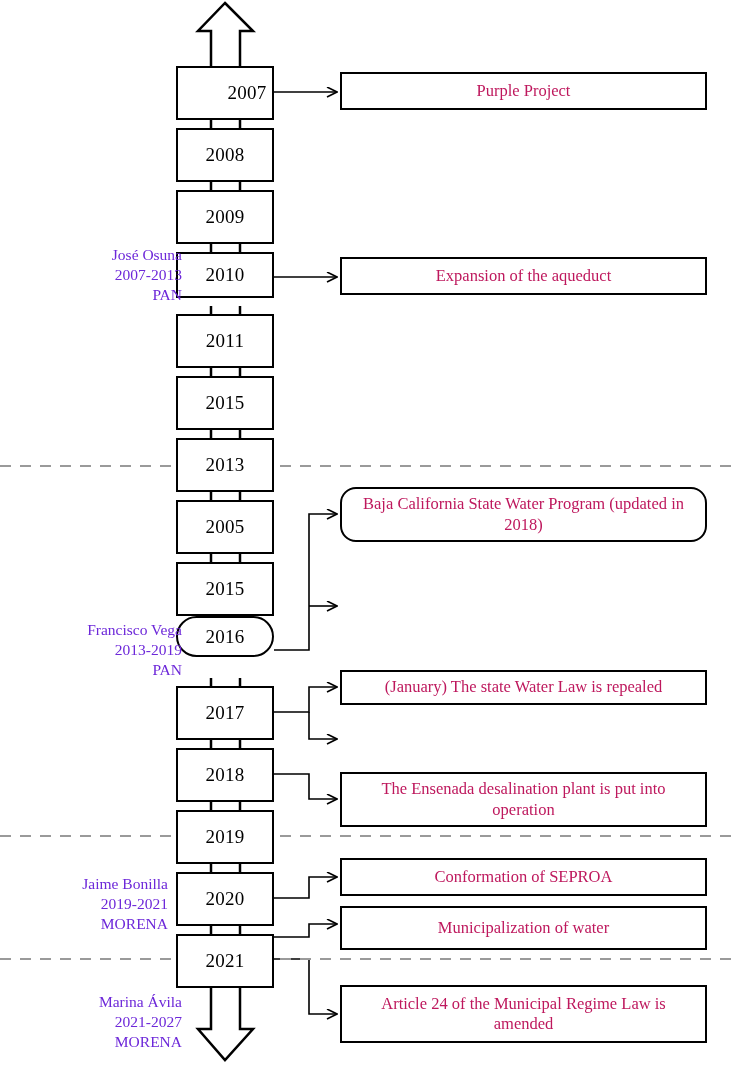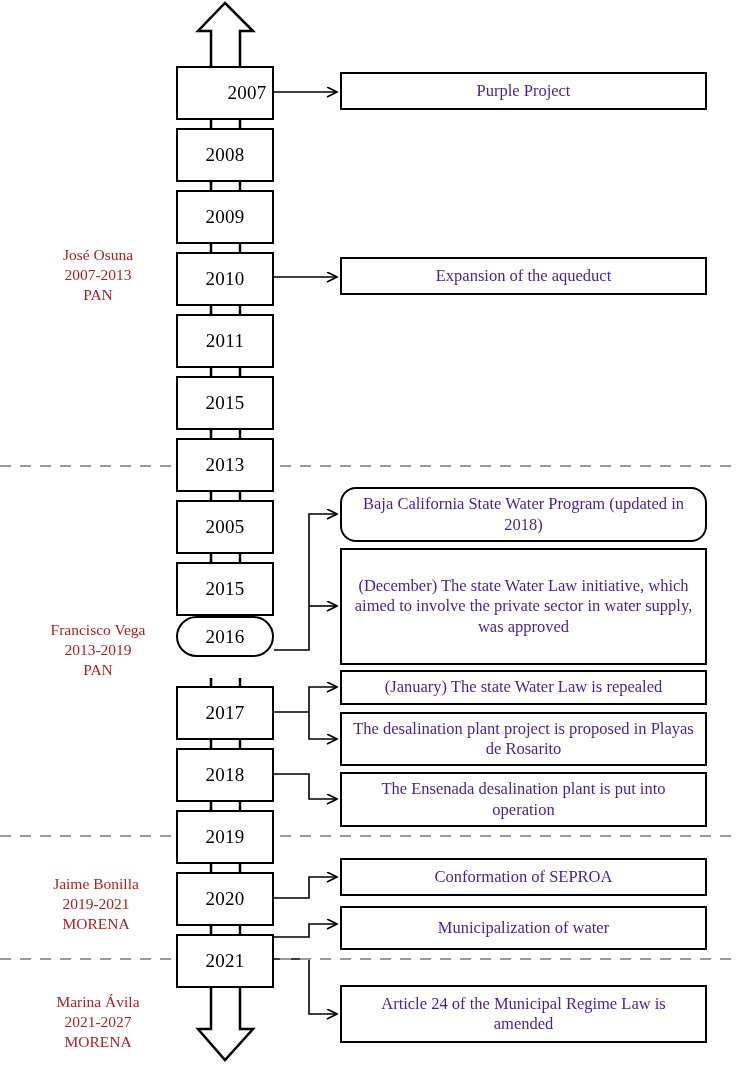--- a/index.html
+++ b/index.html
@@ -46,30 +46,30 @@
     width: 367px;
     box-sizing: border-box;
     border: 2.5px solid #000;
     background: #fff;
     display: flex;
     align-items: center;
     justify-content: center;
     text-align: center;
     font-size: 16.5px;
     line-height: 1.22;
-    color: #4c1d95;
+    color: #be185d;
     padding: 2px 8px;
   }
   
   .gov-label {
     position: absolute;
-    text-align: center;
+    text-align: right;
     font-size: 15.5px;
     line-height: 1.3;
-    color: #b91c1c;
+    color: #6d28d9;
     white-space: pre-line;
   }
 </style>
 </head>
 <body>
 
 <div id="canvas">
 
   <svg class="layer" viewBox="0 0 740 1068">
 
@@ -152,50 +152,48 @@
     <g stroke="#9a9a9a" stroke-width="2.2" stroke-dasharray="11 9">
       <line x1="0" y1="466" x2="740" y2="466"></line>
       <line x1="0" y1="836" x2="740" y2="836"></line>
       <line x1="0" y1="959" x2="740" y2="959"></line>
     </g>
   </svg>
 
   <div class="year-box" style="top:66px;height:54px;padding-left:44px;">2007</div>
   <div class="year-box" style="top:128px;height:54px;">2008</div>
   <div class="year-box" style="top:190px;height:54px;">2009</div>
-  <div class="year-box" style="top:252px;height:54px;">2010</div>
+  <div class="year-box" style="top:252px;height:46px;">2010</div>
   <div class="year-box" style="top:314px;height:54px;">2011</div>
   <div class="year-box" style="top:376px;height:54px;">2015</div>
   <div class="year-box" style="top:438px;height:54px;">2013</div>
   <div class="year-box" style="top:500px;height:54px;">2005</div>
   <div class="year-box" style="top:562px;height:54px;">2015</div>
   <div class="year-box" style="top:616px;height:41px;border-radius:22px;">2016</div>
   <div class="year-box" style="top:686px;height:54px;">2017</div>
   <div class="year-box" style="top:748px;height:54px;">2018</div>
   <div class="year-box" style="top:810px;height:54px;">2019</div>
   <div class="year-box" style="top:872px;height:54px;">2020</div>
   <div class="year-box" style="top:934px;height:54px;">2021</div>
 
   <div class="event-box" style="top:72px;height:38px;">Purple Project</div>
   <div class="event-box" style="top:257px;height:38px;">Expansion of the aqueduct</div>
   <div class="event-box" style="top:487px;height:55px;border-radius:16px;">Baja California State Water Program (updated in 2018)</div>
-  <div class="event-box" style="top:548px;height:117px;">(December) The state Water Law initiative, which aimed to involve the private sector in water supply, was approved</div>
   <div class="event-box" style="top:670px;height:35px;">(January) The state Water Law is repealed</div>
-  <div class="event-box" style="top:712px;height:54px;">The desalination plant project is proposed in Playas de Rosarito</div>
   <div class="event-box" style="top:772px;height:55px;">The Ensenada desalination plant is put into operation</div>
   <div class="event-box" style="top:858px;height:38px;">Conformation of SEPROA</div>
   <div class="event-box" style="top:906px;height:44px;">Municipalization of water</div>
   <div class="event-box" style="top:985px;height:58px;">Article 24 of the Municipal Regime Law is amended</div>
 
   <div class="gov-label" style="left:14px;top:245px;width:168px;">José Osuna
 2007-2013
 PAN</div>
   <div class="gov-label" style="left:14px;top:620px;width:168px;">Francisco Vega
 2013-2019
 PAN</div>
-  <div class="gov-label" style="left:12px;top:874px;width:168px;">Jaime Bonilla
+  <div class="gov-label" style="left:0;top:874px;width:168px;">Jaime Bonilla
 2019-2021
 MORENA</div>
   <div class="gov-label" style="left:14px;top:992px;width:168px;">Marina Ávila
 2021-2027
 MORENA</div>
 
 </div>
 
 </body></html>

